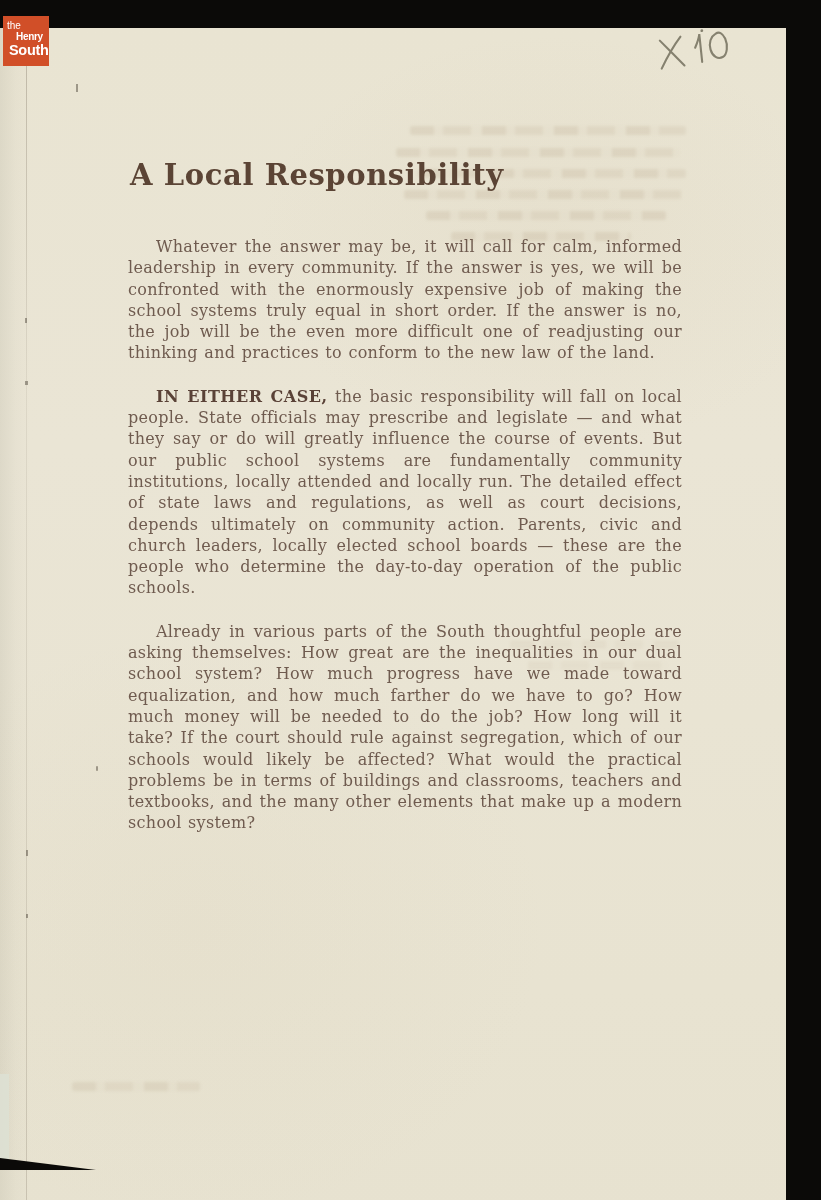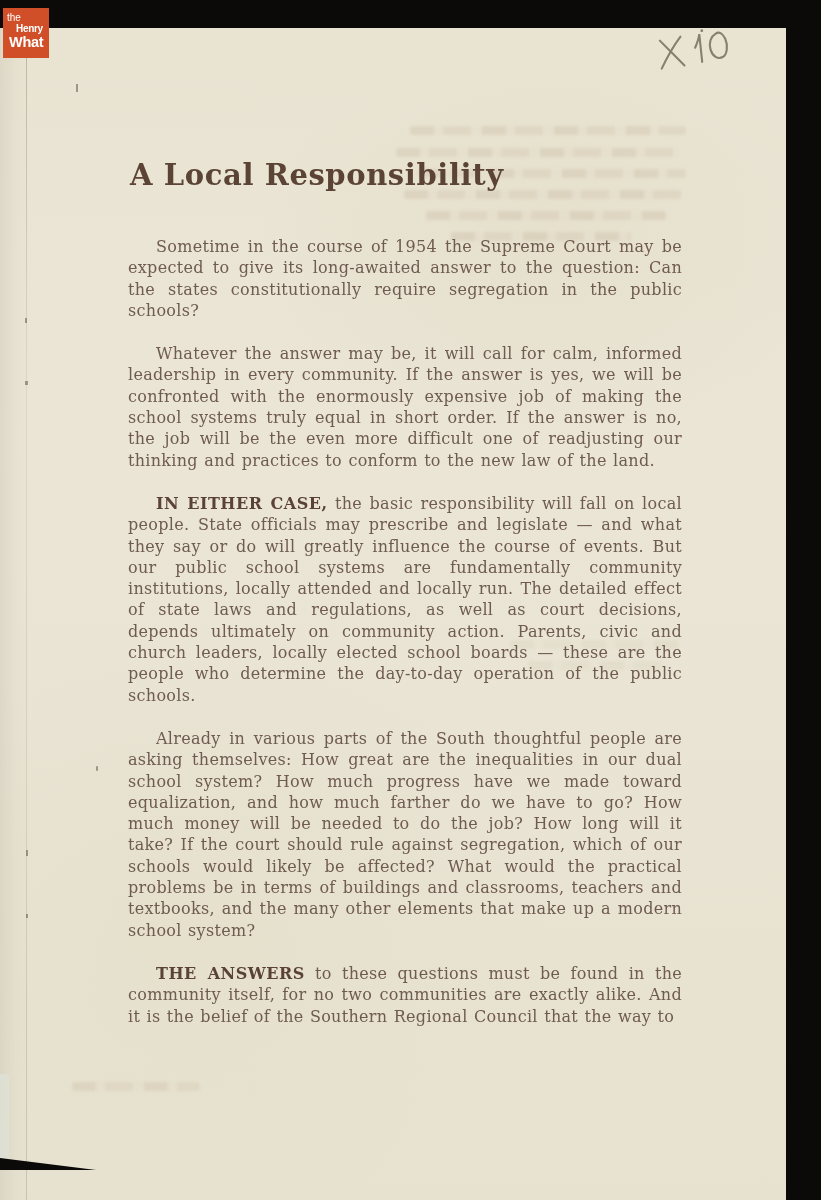--- a/index.html
+++ b/index.html
@@ -19,21 +19,21 @@
       radial-gradient(420px 300px at 70% 18%, rgba(205,190,160,0.12), transparent 70%),
       radial-gradient(500px 420px at 25% 75%, rgba(210,198,170,0.10), transparent 70%),
       linear-gradient(90deg, rgba(175,172,155,0.22) 0px, rgba(175,172,155,0.06) 16px, transparent 30px);
   }
   .crease{
     position:absolute;left:26px;top:0;width:1px;height:100%;
     background:linear-gradient(180deg, rgba(110,98,82,0.35), rgba(110,98,82,0.10) 30%, rgba(110,98,82,0.16) 70%, rgba(110,98,82,0.25));
   }
   
   .logo{
-    position:absolute;left:3px;top:8px;width:46px;height:50px;z-index:6;
+    position:absolute;left:3px;top:16px;width:46px;height:50px;z-index:6;
     background:#d14f28;color:#fff;
     font-family:"Liberation Sans", sans-serif;
     line-height:1;overflow:hidden;
   }
   .logo .the{display:block;font-size:10px;font-weight:400;margin:5px 0 0 4px;letter-spacing:0;}
   .logo .henry{display:block;font-size:10px;font-weight:700;margin:1px 0 0 13px;letter-spacing:-0.3px;}
   .logo .ford{display:block;font-size:14.5px;font-weight:700;margin:1px 0 0 6px;letter-spacing:-0.3px;}
   
   .annotation{
     position:absolute;left:648px;top:26px;width:92px;height:56px;z-index:5;
@@ -104,40 +104,38 @@
     <div class="mark" style="left:76px;top:56px;width:2px;height:8px;"></div>
     <div class="mark" style="left:25px;top:290px;width:2px;height:5px;"></div>
     <div class="mark" style="left:25px;top:353px;width:3px;height:4px;"></div>
     <div class="mark" style="left:26px;top:822px;width:2px;height:6px;"></div>
     <div class="mark" style="left:26px;top:886px;width:2px;height:4px;"></div>
     <div class="mark" style="left:96px;top:738px;width:2px;height:5px;border-radius:1px;"></div>
 
     <div class="content">
       <h1 class="doc-title">A Local Responsibility</h1>
 
-      <p><b></b><span>Sometime in the course of 1954 the Supreme Court may be expected to give its long-awaited answer to the question: Can the states constitutionally require segregation in the public schools?</span></p>
 
       <p><b></b><span>Whatever the answer may be, it will call for calm, informed leadership in every community. If the answer is yes, we will be confronted with the enormously expensive job of making the school systems truly equal in short order. If the answer is no, the job will be the even more difficult one of readjusting our thinking and practices to conform to the new law of the land.</span></p>
 
       <p><b>IN EITHER CASE,</b><span> the basic responsibility will fall on local people. State officials may prescribe and legislate — and what they say or do will greatly influence the course of events. But our public school systems are fundamentally community institutions, locally attended and locally run. The detailed effect of state laws and regulations, as well as court decisions, depends ultimately on community action. Parents, civic and church leaders, locally elected school boards — these are the people who determine the day-to-day operation of the public schools.</span></p>
 
 
       <p><b></b><span>Already in various parts of the South thoughtful people are asking themselves: How great are the inequalities in our dual school system? How much progress have we made toward equalization, and how much farther do we have to go? How much money will be needed to do the job? How long will it take? If the court should rule against segregation, which of our schools would likely be affected? What would the practical problems be in terms of buildings and classrooms, teachers and textbooks, and the many other elements that make up a modern school system?</span></p>
 
-      <p><b>THE ANSWERS</b><span> to these questions must be found in the community itself, for no two communities are exactly alike. And it is the belief of the Southern Regional Council that the way to</span></p>
     </div>
   </div>
 
   <div class="under-page-edge"></div>
   <div class="corner-wedge"></div>
 
   <div class="logo">
     <span class="the">the</span>
     <span class="henry">Henry</span>
-    <span class="ford">What</span>
+    <span class="ford">South</span>
   </div>
 
   <div class="annotation" aria-label="X10">
     <svg width="92" height="56" viewBox="0 0 92 56" fill="none">
       <g stroke="#85816f" stroke-width="2.1" stroke-linecap="round">
         <path d="M12,38 C18,29 28,16 35,9"></path>
         <path d="M14,10 C20,18 29,30 35,38"></path>
         <path d="M48,22 C51,17 53,13 54,9 L53,37"></path>
         <circle cx="57" cy="6" r="1.4" fill="#85816f" stroke="none"></circle>
         <path d="M70,11 C65,13 62,19 63,26 C64,33 69,37 74,35 C79,33 81,24 79,17 C77,11 74,9 70,11 Z"></path>

